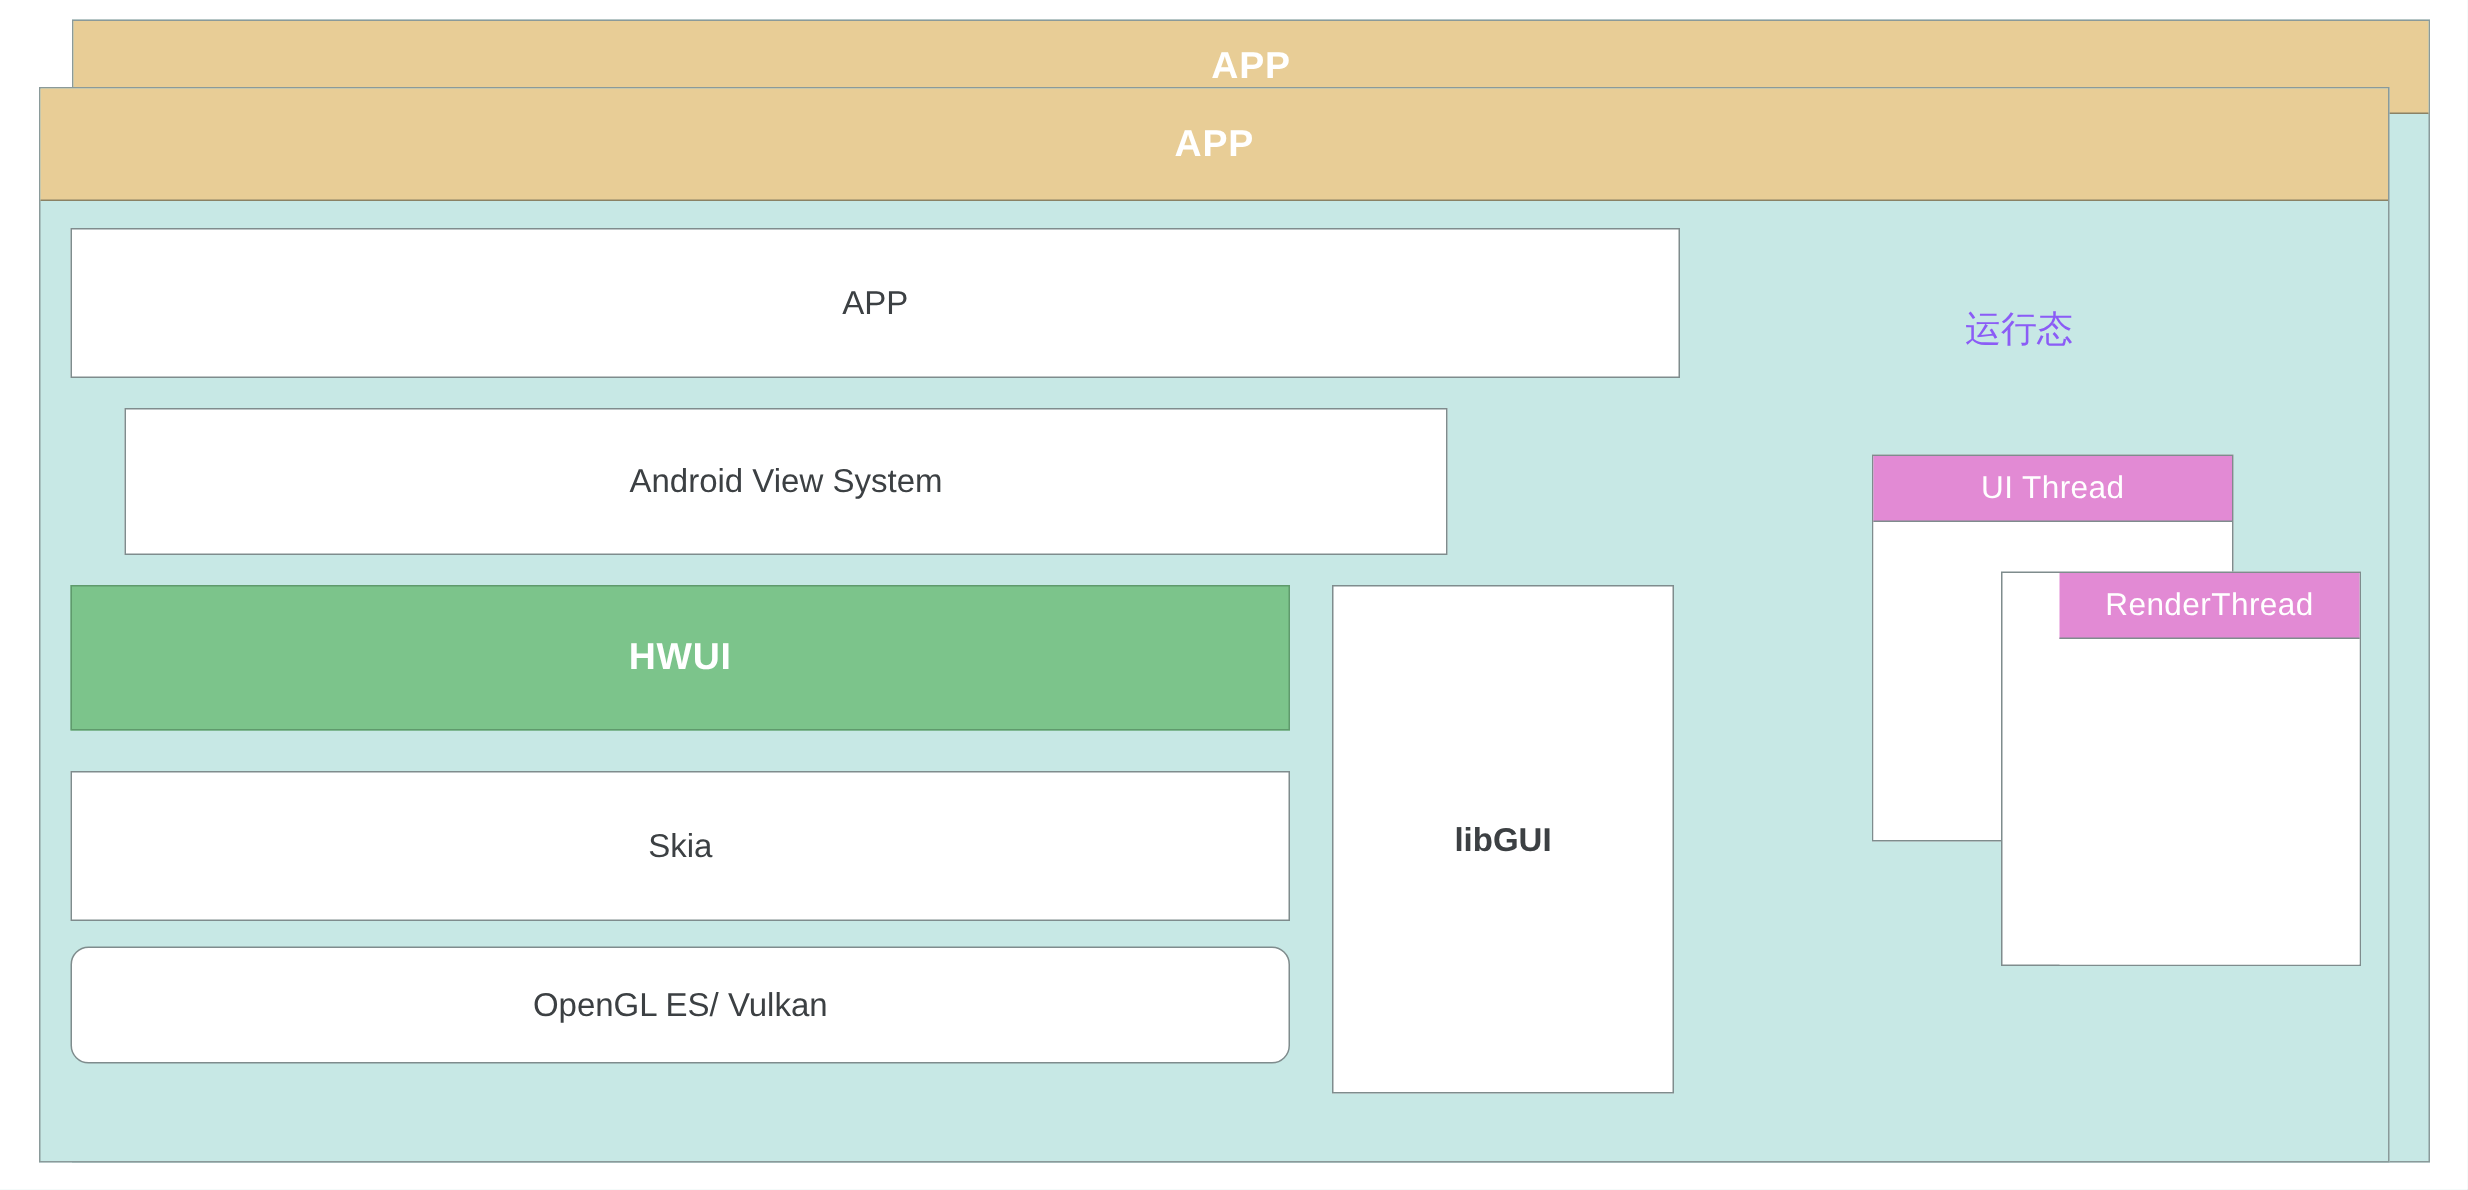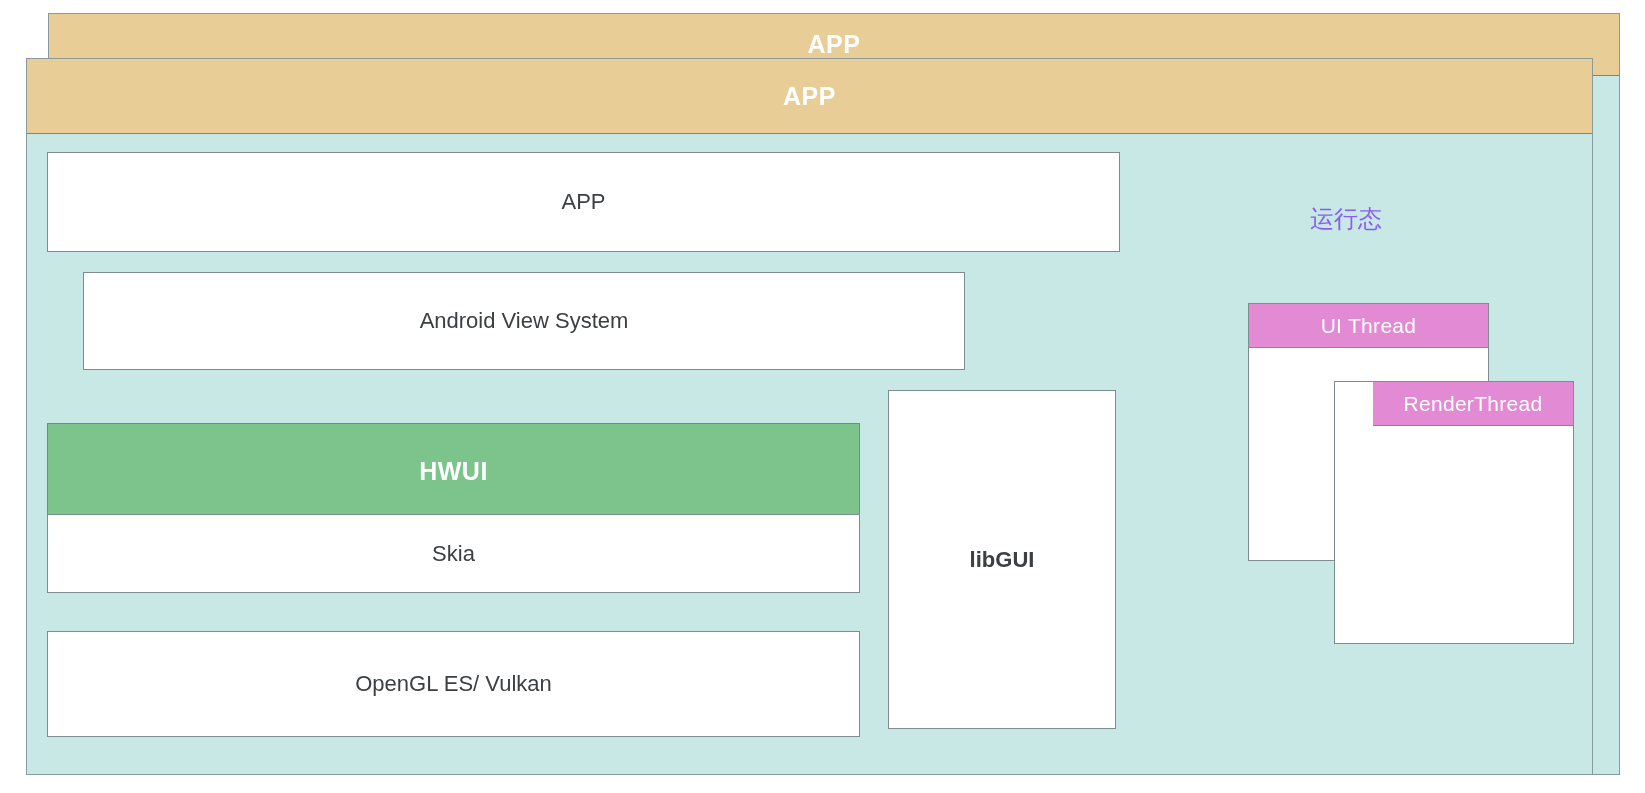--- a/index.html
+++ b/index.html
@@ -98,21 +98,20 @@
     font-size: 22px;
     z-index: 3;
   }
   .stack-box.accent {
     background: #7cc48b;
     border: 1.5px solid #5f9a6c;
     color: #ffffff;
     font-size: 25px;
     font-weight: bold;
     letter-spacing: 0.5px;
-    margin-top: 33px;
   }
 
   
   .runtime-label {
     position: absolute;
     color: #8b5cf6;
     font-size: 24px;
     z-index: 3;
     white-space: nowrap;
   }
@@ -164,25 +163,25 @@
   </div>
 
   <div class="stack-box" style="left:47px; top:272px; width:882px; height:98px;margin-left:36px;">
     <span>Android View System</span>
   </div>
 
   <div class="stack-box accent" style="left:47px; top:390px; width:813px; height:97px;">
     <span>HWUI</span>
   </div>
 
-  <div class="stack-box" style="left:47px; top:514px; width:813px; height:79px;">
+  <div class="stack-box" style="left:47px; top:514px; width:813px; height:100px;">
     <span>Skia</span>
   </div>
 
-  <div class="stack-box" style="left:47px; top:631px; width:813px; height:106px;">
+  <div class="stack-box" style="left:47px; top:631px; width:813px; height:78px;border-radius:12px;">
     <span>OpenGL ES/ Vulkan</span>
   </div>
 
   <div class="stack-box" style="left:888px; top:390px; width:228px; height:339px;font-weight:bold;">
     <span>libGUI</span>
   </div>
 
   <div class="runtime-label" style="left:1310px; top:203px;">运行态</div>
 
   <div class="thread-window" id="ui-thread-window">

